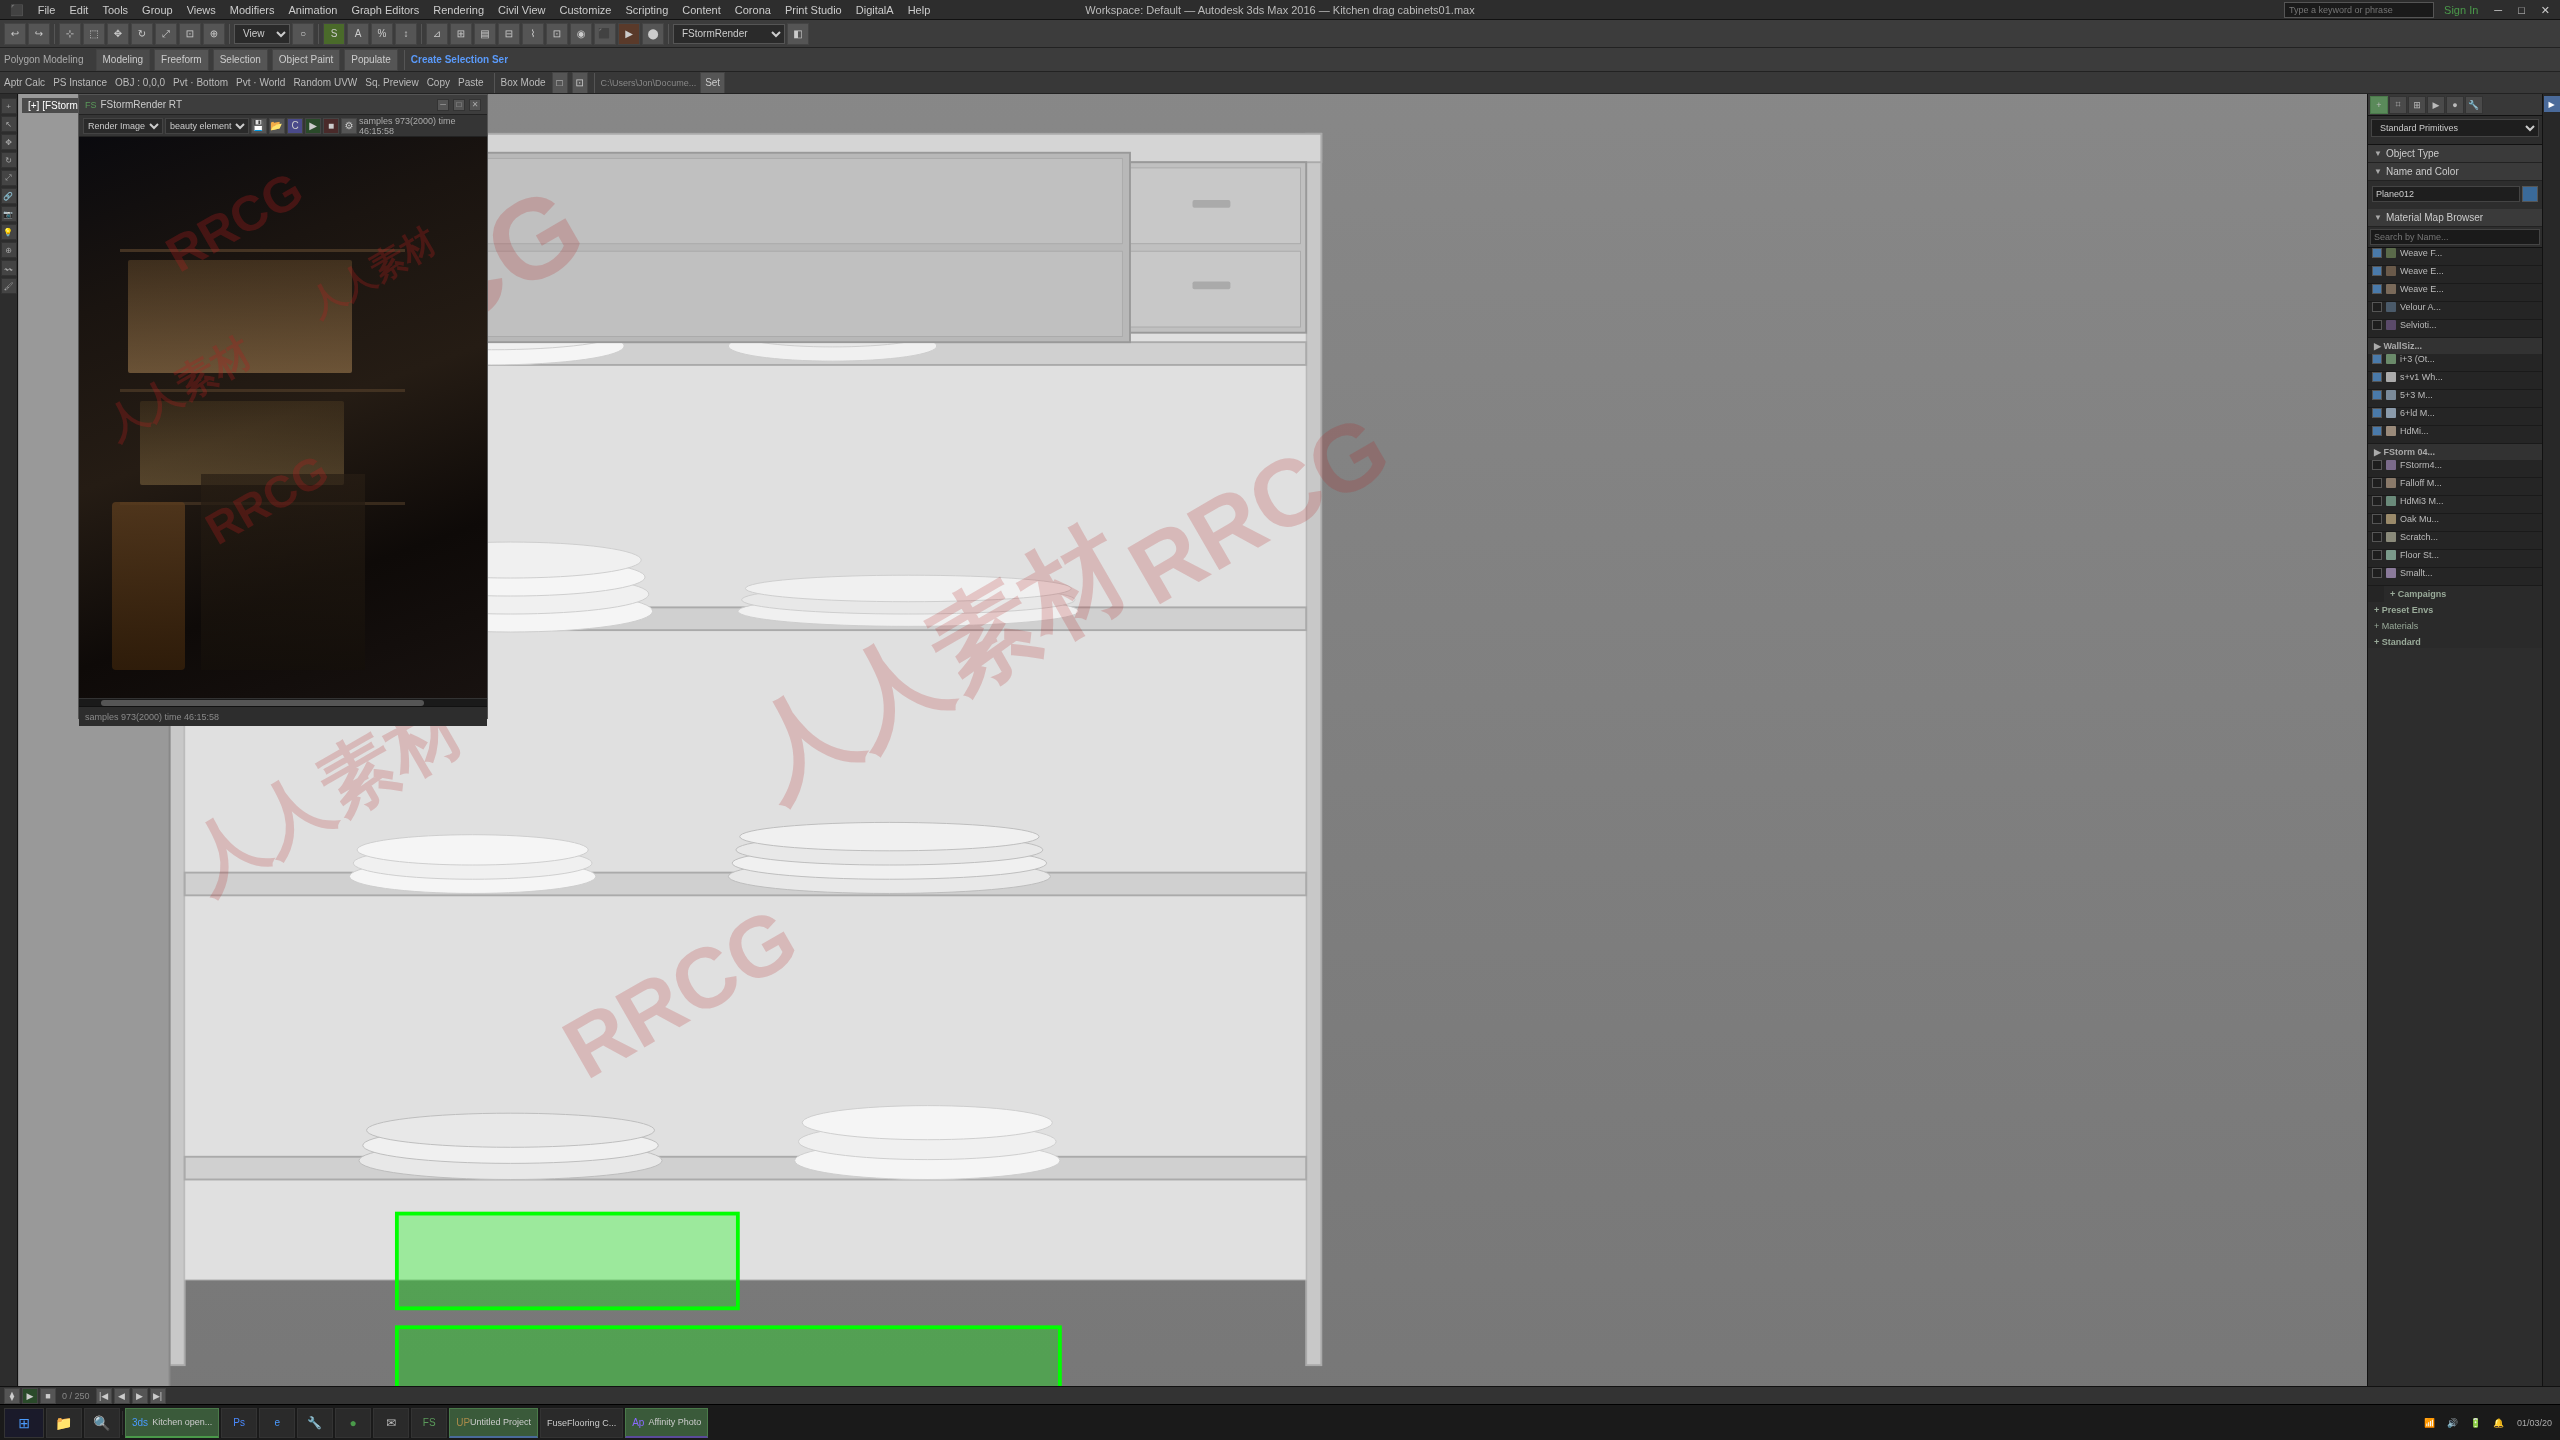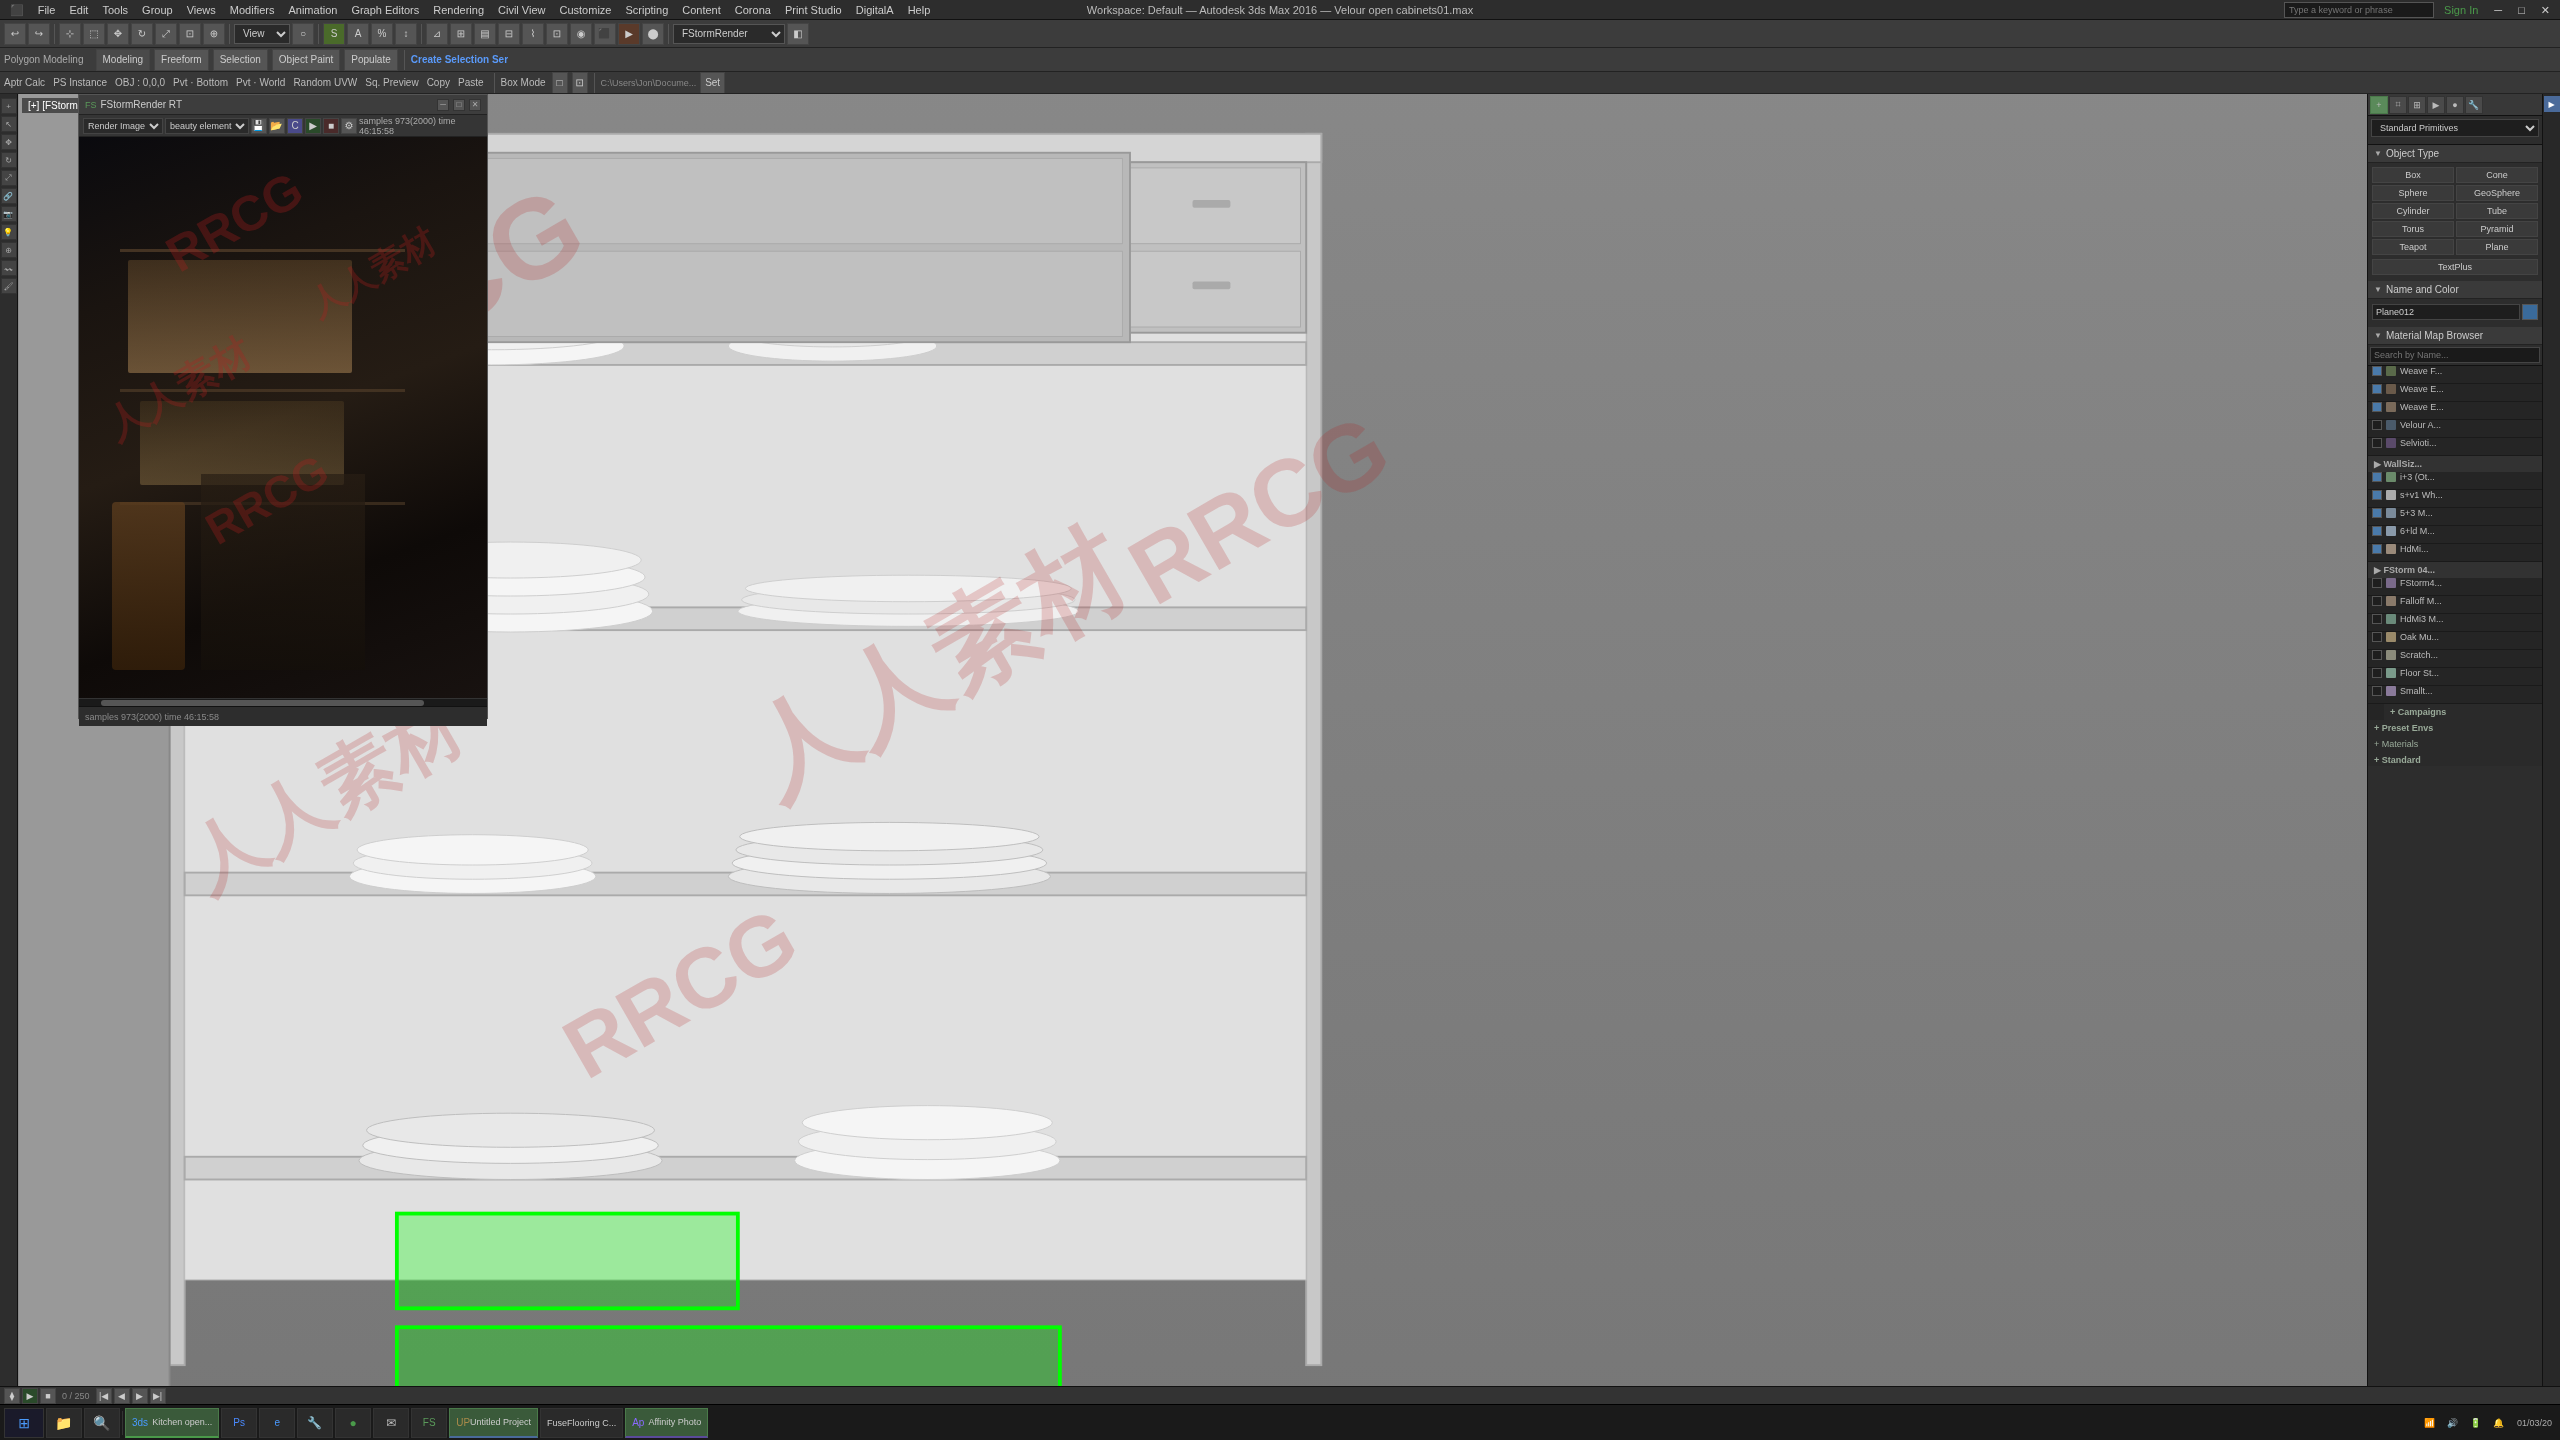--- a/index.html
+++ b/index.html
@@ -588,21 +588,21 @@
   <div class="menu-item">Rendering</div>
   <div class="menu-item">Civil View</div>
   <div class="menu-item">Customize</div>
   <div class="menu-item">Scripting</div>
   <div class="menu-item">Content</div>
   <div class="menu-item">Corona</div>
   <div class="menu-item">Print Studio</div>
   <div class="menu-item">DigitalA</div>
   <div class="menu-item">Help</div>
   <div class="title-bar-center">
-    <span>Workspace: Default</span> — <span>Autodesk 3ds Max 2016</span> — <span>Velour open cabinets01.max</span>
+    <span>Workspace: Default</span> — <span>Autodesk 3ds Max 2016</span> — <span>Kitchen drag cabinets01.max</span>
   </div>
   <div class="title-bar-right">
     <input class="search-box" placeholder="Type a keyword or phrase" style="font-size: 9px;">
     <div class="menu-item" style="color:#4a9a4a">Sign In</div>
     <div class="menu-item">─</div>
     <div class="menu-item">□</div>
     <div class="menu-item">✕</div>
   </div>
 </div>
 
@@ -858,35 +858,20 @@
       <div class="rp-icon">🔧</div>
     </div>
 
     <div style="padding:3px;background:#2d2d2d;border-bottom:1px solid #111;">
       <select class="rp-dropdown">
         <option>Standard Primitives</option>
       </select>
     </div>
 
     <div class="rp-section-header">Object Type</div>
-    <div class="rp-content">
-      <div class="obj-type-grid">
-        <div class="obj-type-btn">Box</div>
-        <div class="obj-type-btn">Cone</div>
-        <div class="obj-type-btn">Sphere</div>
-        <div class="obj-type-btn">GeoSphere</div>
-        <div class="obj-type-btn">Cylinder</div>
-        <div class="obj-type-btn">Tube</div>
-        <div class="obj-type-btn">Torus</div>
-        <div class="obj-type-btn">Pyramid</div>
-        <div class="obj-type-btn">Teapot</div>
-        <div class="obj-type-btn">Plane</div>
-      </div>
-      <div class="obj-type-btn" style="width:100%;margin-bottom:2px;">TextPlus</div>
-    </div>
 
     <div class="rp-section-header">Name and Color</div>
     <div class="rp-content">
       <div class="name-color-row">
         <input class="name-input" value="Plane012" style="">
         <div class="color-swatch"></div>
       </div>
     </div>
 
     <div class="rp-section-header">Material Map Browser</div>

